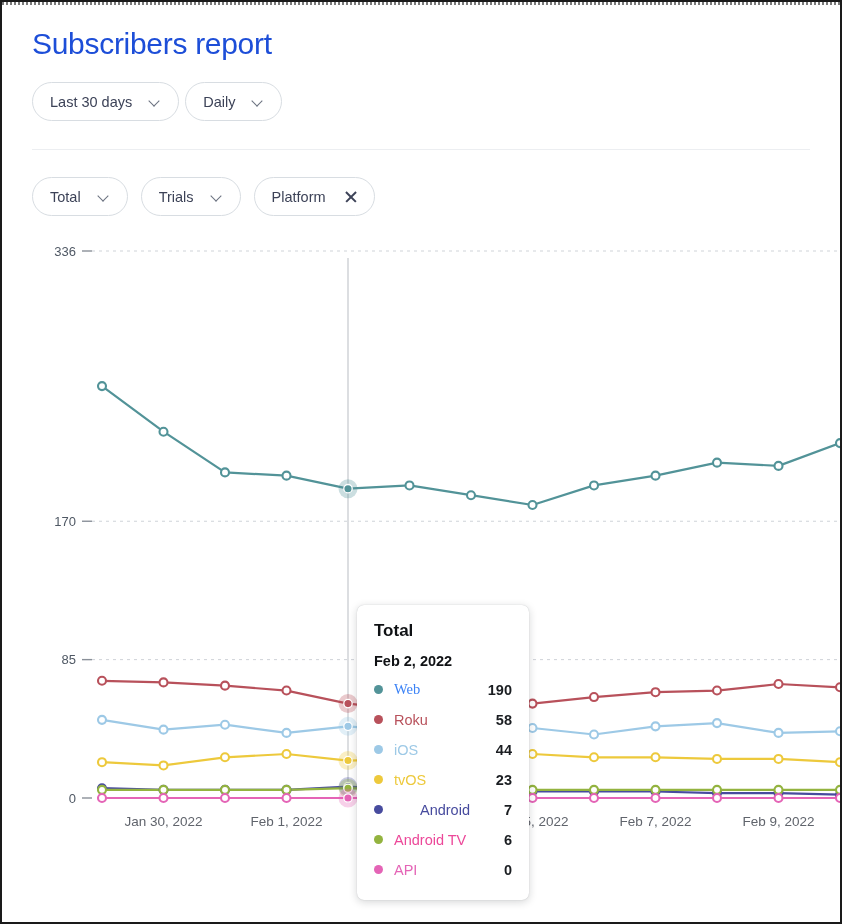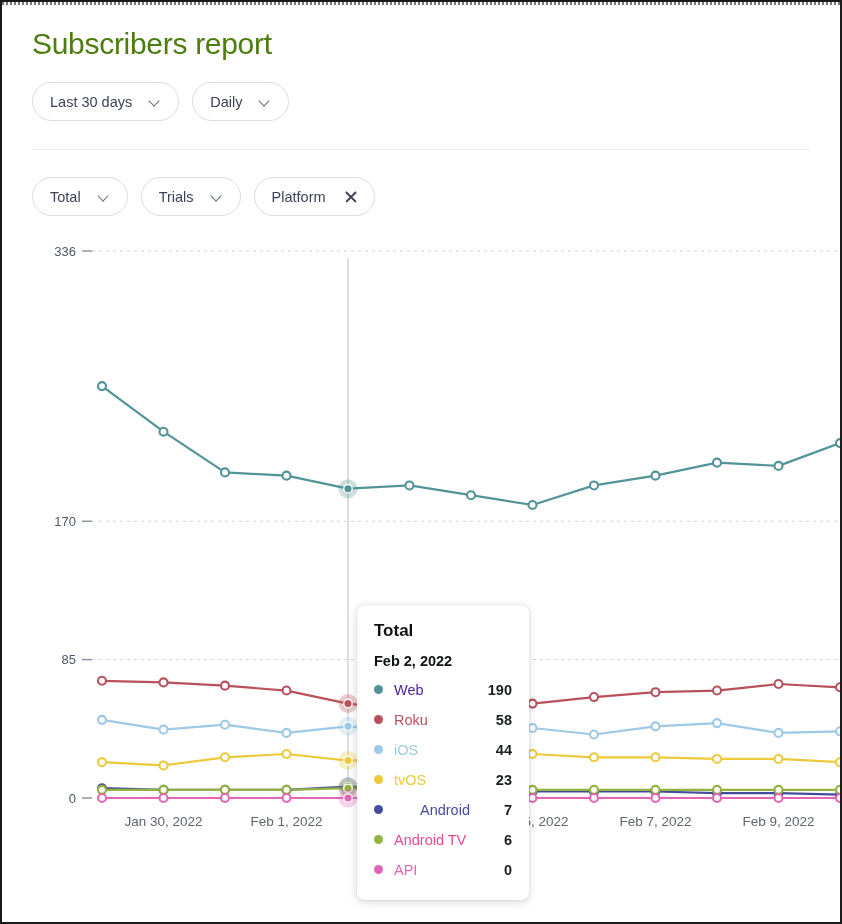--- a/index.html
+++ b/index.html
@@ -35,27 +35,27 @@
   }
 
   
   .header {
     padding: 22px 30px 0 30px;
   }
   .page-title {
     font-size: 30px;
     font-weight: 500;
     letter-spacing: -0.3px;
-    color: #4d7c0f;
+    color: #1d4ed8;
     margin: 0 0 22px 0;
     line-height: 1.1;
   }
   .control-row {
     display: flex;
-    gap: 13px;
+    gap: 6px;
     align-items: center;
   }
   .chip {
     display: inline-flex;
     align-items: center;
     gap: 18px;
     height: 39px;
     padding: 0 17px;
     border: 1px solid #d8dde2;
     border-radius: 22px;
@@ -345,21 +345,21 @@
           <text x="653.5" y="588" text-anchor="middle" class="x-label">Feb 7, 2022</text>
           <text x="776.5" y="588" text-anchor="middle" class="x-label">Feb 9, 2022</text>
         </svg>
 
       <div class="tooltip">
         <div class="tt-title">Total</div>
         <div class="tt-date">Feb 2, 2022</div>
         <div id="tt-rows">
             <div class="tt-row">
               <span class="tt-dot" style="background: rgb(82, 147, 152);"></span>
-              <span class="tt-name" style="color: #4c1d95;">Web</span>
+              <span class="tt-name" style="color: #3b82f6; font-family: Liberation Serif, serif;">Web</span>
               <span class="tt-val">190</span>
             </div>
             <div class="tt-row">
               <span class="tt-dot" style="background: rgb(184, 81, 91);"></span>
               <span class="tt-name" style="color: rgb(184, 81, 91);">Roku</span>
               <span class="tt-val">58</span>
             </div>
             <div class="tt-row">
               <span class="tt-dot" style="background: rgb(157, 201, 230);"></span>
               <span class="tt-name" style="color: rgb(157, 201, 230);">iOS</span>

